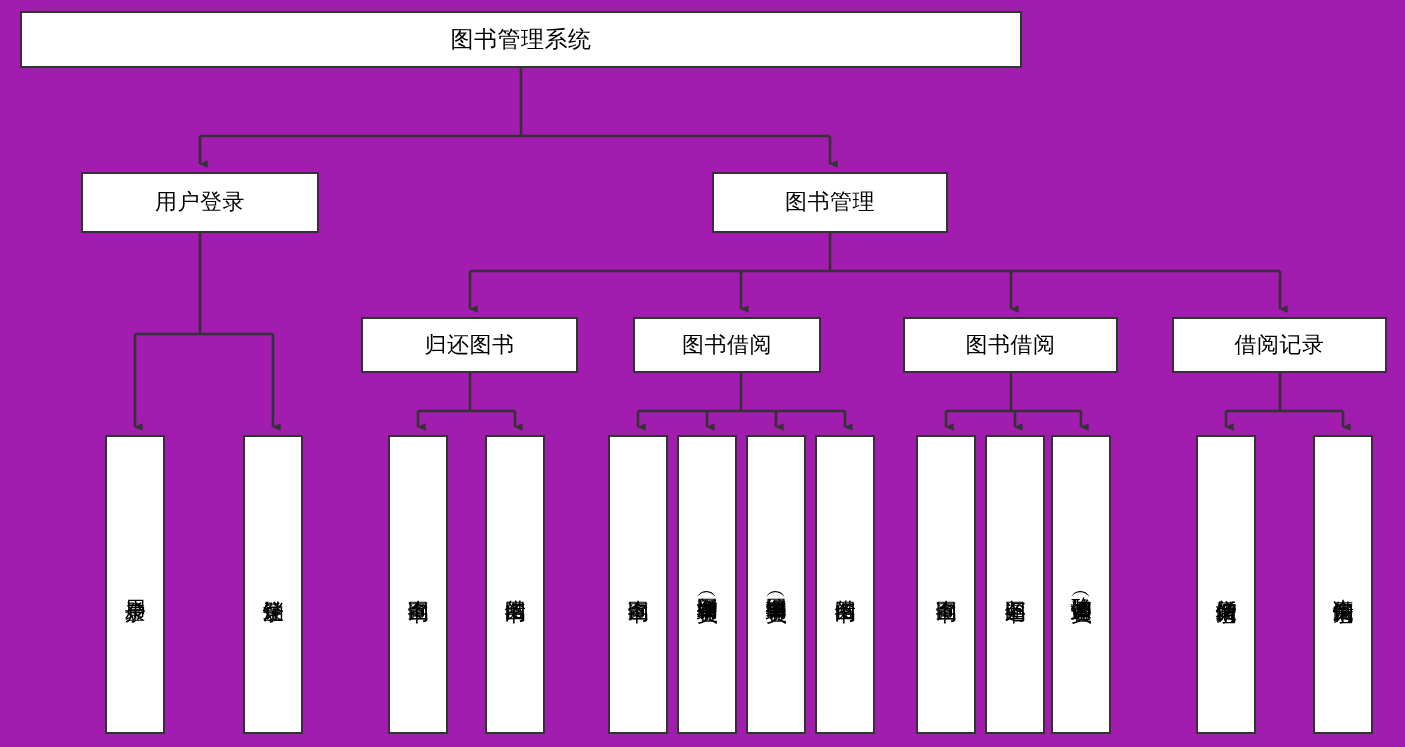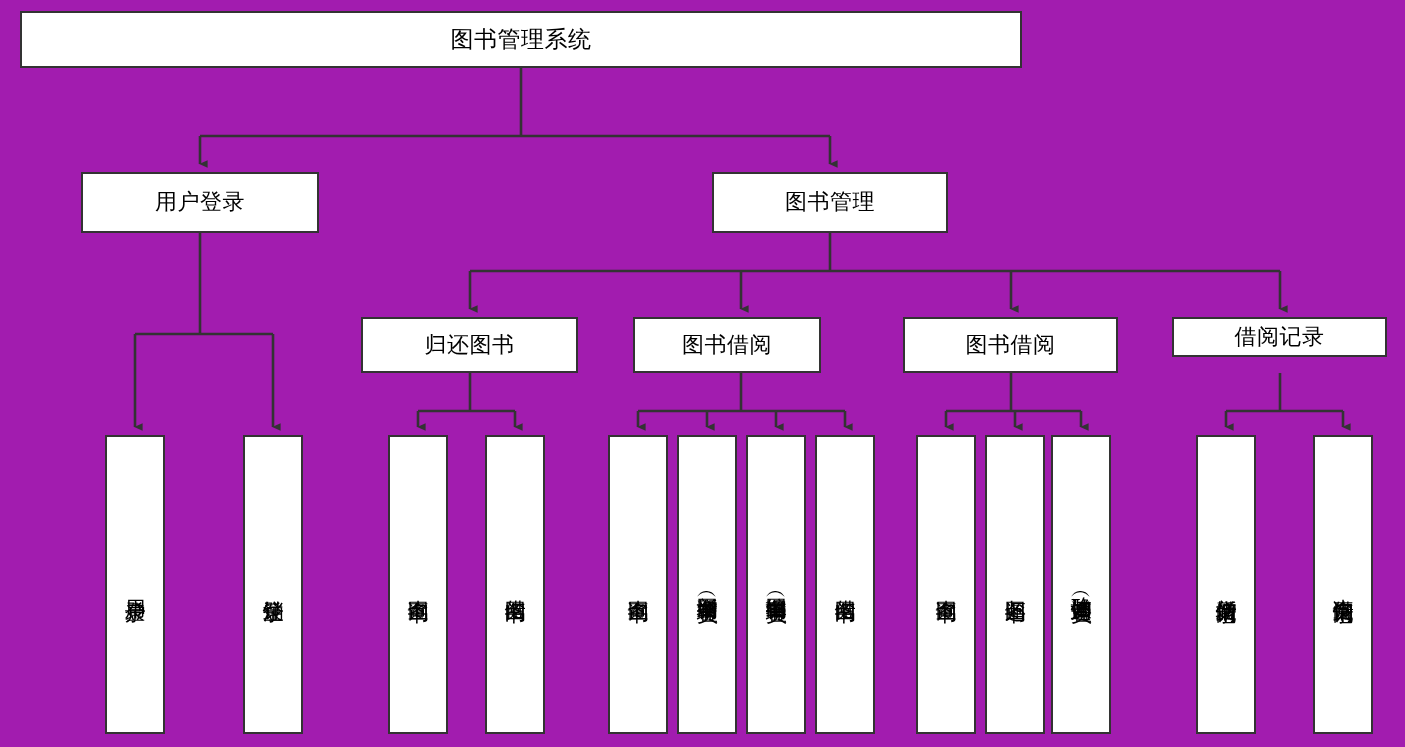--- a/index.html
+++ b/index.html
@@ -135,21 +135,21 @@
       </div>
       <div class="node horiz" style="left: 361px; top: 317px; width: 217px; height: 56px; border-color: rgb(51, 51, 51); background: rgb(255, 255, 255); color: rgb(0, 0, 0);">
         <span class="label">归还图书</span>
       </div>
       <div class="node horiz" style="left: 633px; top: 317px; width: 188px; height: 56px; border-color: rgb(51, 51, 51); background: rgb(255, 255, 255); color: rgb(0, 0, 0);">
         <span class="label">图书借阅</span>
       </div>
       <div class="node horiz" style="left: 903px; top: 317px; width: 215px; height: 56px; border-color: rgb(51, 51, 51); background: rgb(255, 255, 255); color: rgb(0, 0, 0);">
         <span class="label">图书借阅</span>
       </div>
-      <div class="node horiz" style="left: 1172px; top: 317px; width: 215px; height: 40px; border-color: rgb(51, 51, 51); background: rgb(255, 255, 255); color: rgb(0, 0, 0);">
+      <div class="node horiz" style="left: 1172px; top: 317px; width: 215px; height: 56px; border-color: rgb(51, 51, 51); background: rgb(255, 255, 255); color: rgb(0, 0, 0);">
         <span class="label">借阅记录</span>
       </div>
       <div class="node vert" style="left: 105px; top: 435px; width: 60px; height: 299px; border-color: rgb(51, 51, 51); background: rgb(255, 255, 255); color: rgb(0, 0, 0);">
         <span class="label">用户登录</span>
       </div>
       <div class="node vert" style="left: 243px; top: 435px; width: 60px; height: 299px; border-color: rgb(51, 51, 51); background: rgb(255, 255, 255); color: rgb(0, 0, 0);">
         <span class="label">注销登录</span>
       </div>
       <div class="node vert" style="left: 388px; top: 435px; width: 60px; height: 299px; border-color: rgb(51, 51, 51); background: rgb(255, 255, 255); color: rgb(0, 0, 0);">
         <span class="label">查询图书</span>

